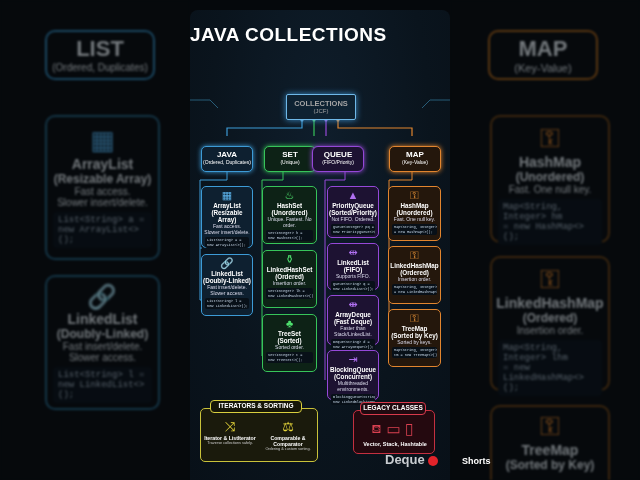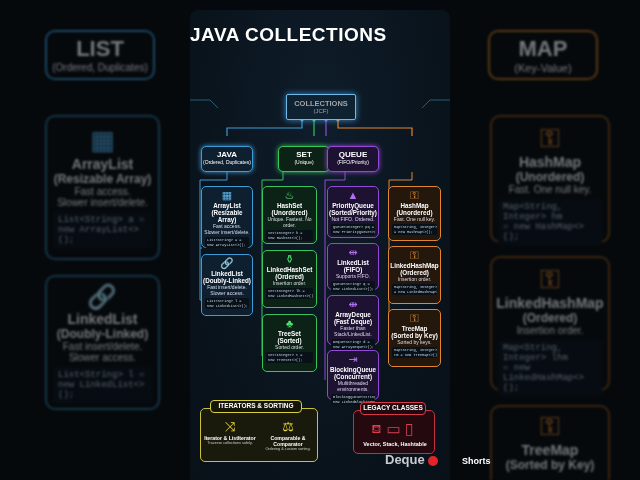--- a/index.html
+++ b/index.html
@@ -142,27 +142,31 @@
 
   <div class="root">
     <div class="t">COLLECTIONS</div>
     <div class="s">(JCF)</div>
   </div>
 
   <div class="cat list-c" style="left:11px;box-shadow:0 0 5px #3d9bd6;">
     <div class="t">JAVA</div>
     <div class="s">(Ordered, Duplicates)</div>
   </div>
-  <div class="cat set-c" style="left:88px;box-shadow:0 0 5px #37c45a;">
+  <div class="cat set-c" style="left:74px;box-shadow:0 0 5px #37c45a;">
     <div class="t">SET</div>
     <div class="s">(Unique)</div>
   </div>
-  <div class="cat queue-c" style="left:137px;box-shadow:0 0 5px #9548d8;">
+  <div class="cat queue-c" style="left:122px;box-shadow:0 0 5px #9548d8;border-radius:6px;">
     <div class="t">QUEUE</div>
     <div class="s">(FIFO/Priority)</div>
+  </div>
+  <div class="cat map-c" style="left:199px;box-shadow:0 0 5px #e2852e;">
+    <div class="t">MAP</div>
+    <div class="s">(Key-Value)</div>
   </div>
 
   <div class="card list-c" style="left:11px;top:176px;width:52px;height:62px;">
     <div class="ic" style="color:#5ab0e8;">▦</div>
     <div class="n">ArrayList</div>
     <div class="n">(Resizable Array)</div>
     <div class="d">Fast access.</div>
     <div class="d">Slower insert/delete.</div>
     <div class="c">
         <div>List&lt;String&gt; a =</div>

